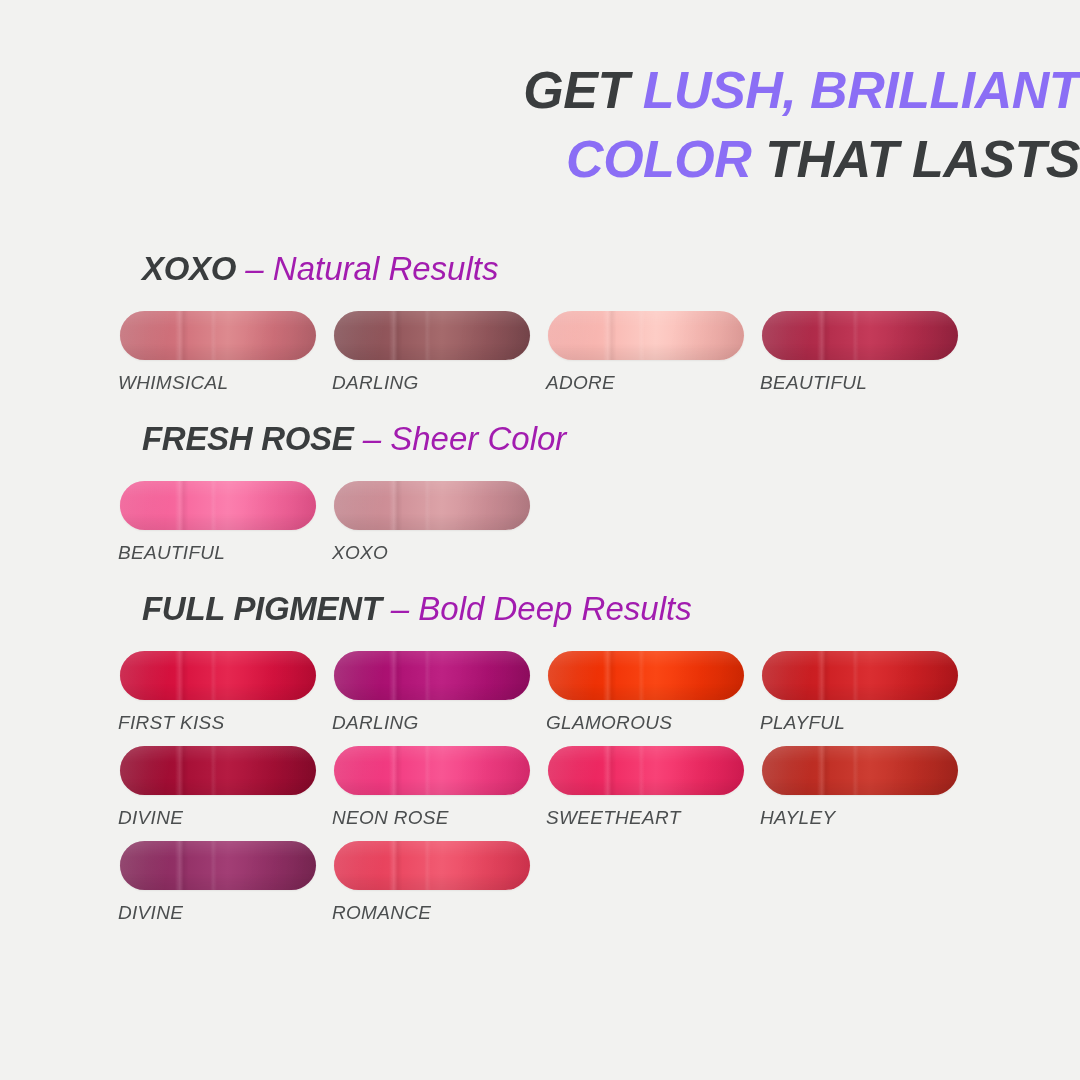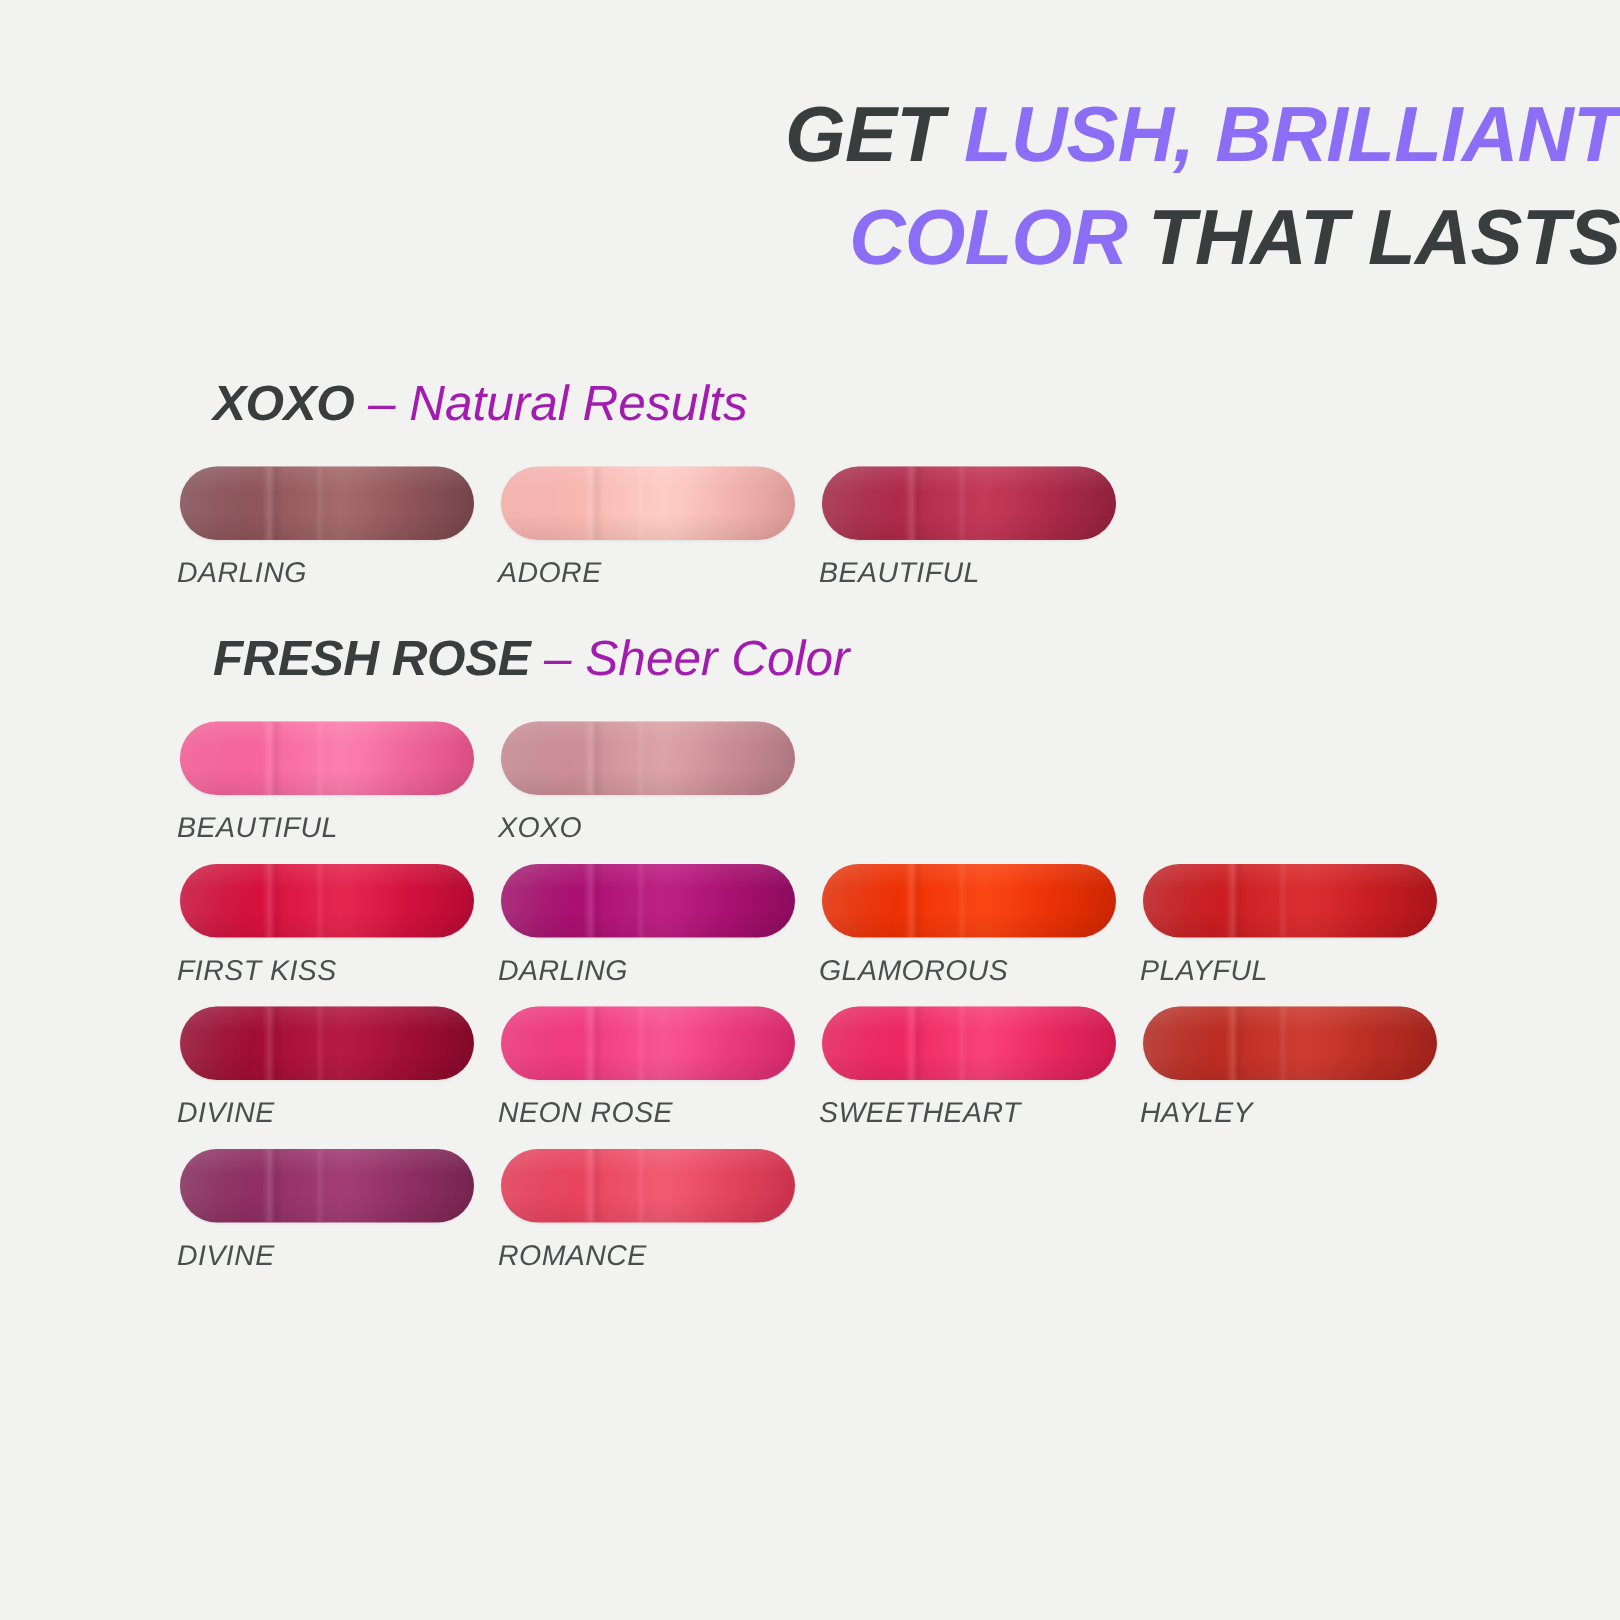--- a/index.html
+++ b/index.html
@@ -139,20 +139,24 @@
 </head>
 <body>
 
 <h1 id="headline"><span>GET </span><span class="hl-accent">LUSH, BRILLIANT</span><br><span class="hl-accent">COLOR</span><span> THAT LASTS</span></h1>
 
 <div id="sections">
     <div class="section">
       <div class="section-heading"><span class="sh-name">XOXO</span><span class="sh-desc"> – Natural Results</span></div>
       <div class="swatch-grid">
         <div class="swatch-cell">
+          <div class="swatch-chip" style="background: linear-gradient(92deg, rgb(192, 104, 114) 0%, rgb(209, 113, 123) 30%, rgb(221, 138, 143) 55%, rgb(209, 113, 123) 78%, rgb(192, 104, 114) 100%);"></div>
+          <div class="swatch-label">WHIMSICAL</div>
+        </div>
+        <div class="swatch-cell">
           <div class="swatch-chip" style="background: linear-gradient(92deg, rgb(126, 74, 80) 0%, rgb(147, 87, 92) 30%, rgb(165, 106, 108) 55%, rgb(147, 87, 92) 78%, rgb(126, 74, 80) 100%);"></div>
           <div class="swatch-label">DARLING</div>
         </div>
         <div class="swatch-cell">
           <div class="swatch-chip" style="background: linear-gradient(92deg, rgb(241, 168, 164) 0%, rgb(249, 185, 179) 30%, rgb(253, 205, 198) 55%, rgb(249, 185, 179) 78%, rgb(241, 168, 164) 100%);"></div>
           <div class="swatch-label">ADORE</div>
         </div>
         <div class="swatch-cell">
           <div class="swatch-chip" style="background: linear-gradient(92deg, rgb(157, 36, 66) 0%, rgb(178, 44, 75) 30%, rgb(196, 58, 89) 55%, rgb(178, 44, 75) 78%, rgb(157, 36, 66) 100%);"></div>
           <div class="swatch-label">BEAUTIFUL</div>
@@ -166,20 +170,21 @@
           <div class="swatch-chip" style="background: linear-gradient(92deg, rgb(239, 85, 144) 0%, rgb(247, 104, 158) 30%, rgb(251, 127, 174) 55%, rgb(247, 104, 158) 78%, rgb(239, 85, 144) 100%);"></div>
           <div class="swatch-label">BEAUTIFUL</div>
         </div>
         <div class="swatch-cell">
           <div class="swatch-chip" style="background: linear-gradient(92deg, rgb(192, 131, 140) 0%, rgb(207, 144, 152) 30%, rgb(220, 163, 168) 55%, rgb(207, 144, 152) 78%, rgb(192, 131, 140) 100%);"></div>
           <div class="swatch-label">XOXO</div>
         </div>
       </div>
     </div>
     <div class="section">
+      <div class="section-heading"><span class="sh-name">FULL PIGMENT</span><span class="sh-desc"> – Bold Deep Results</span></div>
       <div class="swatch-grid">
         <div class="swatch-cell">
           <div class="swatch-chip" style="background: linear-gradient(92deg, rgb(196, 11, 54) 0%, rgb(216, 18, 63) 30%, rgb(229, 39, 80) 55%, rgb(216, 18, 63) 78%, rgb(196, 11, 54) 100%);"></div>
           <div class="swatch-label">FIRST KISS</div>
         </div>
         <div class="swatch-cell">
           <div class="swatch-chip" style="background: linear-gradient(92deg, rgb(154, 13, 102) 0%, rgb(173, 17, 115) 30%, rgb(189, 33, 131) 55%, rgb(173, 17, 115) 78%, rgb(154, 13, 102) 100%);"></div>
           <div class="swatch-label">DARLING</div>
         </div>
         <div class="swatch-cell">

